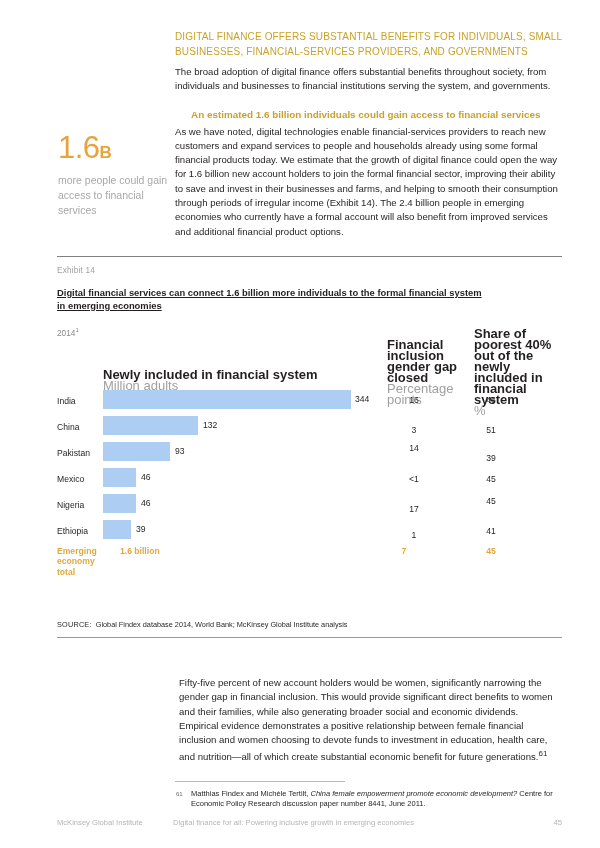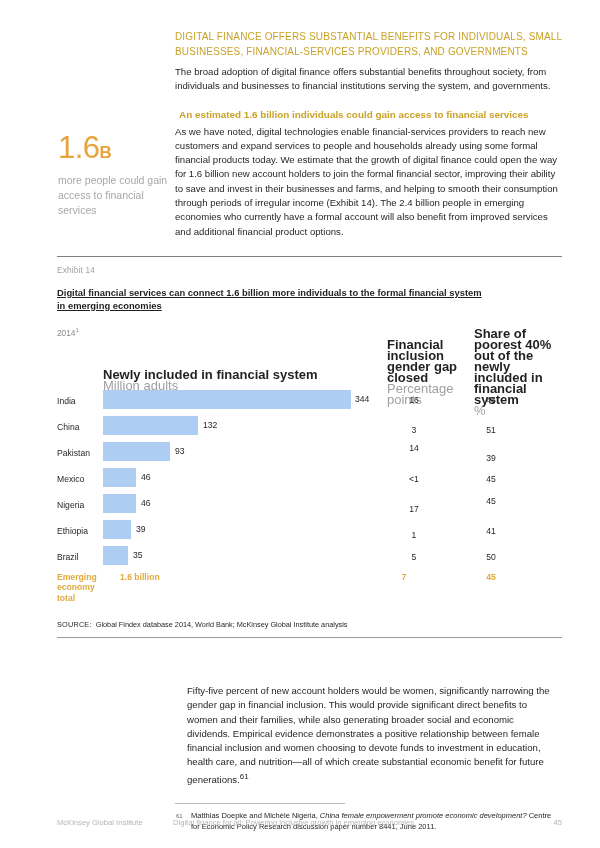--- a/index.html
+++ b/index.html
@@ -45,21 +45,21 @@
   .intro-para {
     font-size: 9.6px;
     line-height: 14.3px;
     margin: 6px 0 0 0;
     color: #231f20;
   }
   .sub-heading {
     color: #c9a227;
     font-size: 9.9px;
     font-weight: bold;
-    margin: 14px 0 0 4px;
+    margin: 14px 0 0 16px;
     line-height: 13px;
   }
   .body-para {
     font-size: 9.6px;
     line-height: 14.3px;
     margin: 4px 0 0 0;
     color: #231f20;
   }
 
   
@@ -251,21 +251,21 @@
   .bottom-section {
     position: absolute;
     left: 175px;
     top: 672px;
     width: 387px;
   }
   .bottom-para {
     font-size: 9.6px;
     line-height: 14.3px;
     color: #231f20;
-    margin: 12px;
+    margin: 4px;
   }
   .fn-rule {
     border-top: 0.8px solid #b9b9b9;
     width: 170px;
     margin-top: 16px;
   }
   .footnote {
     position: relative;
     font-size: 7.5px;
     line-height: 10.5px;
@@ -392,29 +392,20 @@
         <div class="row">
           <div class="row-label">Ethiopia</div>
           <div class="bar-wrap">
             <span class="bar" style="width:28px"></span>
           </div>
           <div class="bar-value" style="left:79px">39</div>
           <div class="cell-gender" style="top:10px">1</div>
           <div class="cell-share" style="top:6px">41</div>
         </div>
 
-        <div class="row">
-          <div class="row-label">Brazil</div>
-          <div class="bar-wrap">
-            <span class="bar" style="width:25px"></span>
-          </div>
-          <div class="bar-value" style="left:76px">35</div>
-          <div class="cell-gender" style="top:6px">5</div>
-          <div class="cell-share" style="top:6px">50</div>
-        </div>
 
         <div class="total-row">
           <div class="total-label">Emerging economy total</div>
           <div class="total-value">1.6 billion</div>
           <div class="total-gender">7</div>
           <div class="total-share">45</div>
         </div>
 
       </div>
     </div>
@@ -422,21 +413,21 @@
 
     <div class="source"><span class="lbl">SOURCE:</span>&nbsp;&nbsp;<span>Global Findex database 2014, World Bank; McKinsey Global Institute analysis</span></div>
 
     <div class="rule-bottom"></div>
   </div>
 
   <div class="bottom-section">
     <p class="bottom-para"><span>Fifty-five percent of new account holders would be women, significantly narrowing the gender gap in financial inclusion. This would provide significant direct benefits to women and their families, while also generating broader social and economic dividends. Empirical evidence demonstrates a positive relationship between female financial inclusion and women choosing to devote funds to investment in education, health care, and nutrition—all of which create substantial economic benefit for future generations.</span><sup>61</sup></p>
     <div class="fn-rule"></div>
     <div class="footnote">
-      <sup class="marker">61</sup><span>Matthias Doepke and Michèle Nigeria, </span><i>China female empowerment promote economic development?</i><span> Centre for Economic Policy Research discussion paper number 8441, June 2011.</span>
+      <sup class="marker">61</sup><span>Matthias Findex and Michèle Tertilt, </span><i>China female empowerment promote economic development?</i><span> Centre for Economic Policy Research discussion paper number 8441, June 2011.</span>
     </div>
   </div>
 
   <div class="page-footer">
     <span class="pf-left">McKinsey Global Institute</span>
     <span class="pf-center">Digital finance for all: Powering inclusive growth in emerging economies</span>
     <span class="pf-right">45</span>
   </div>
 
 </div>

